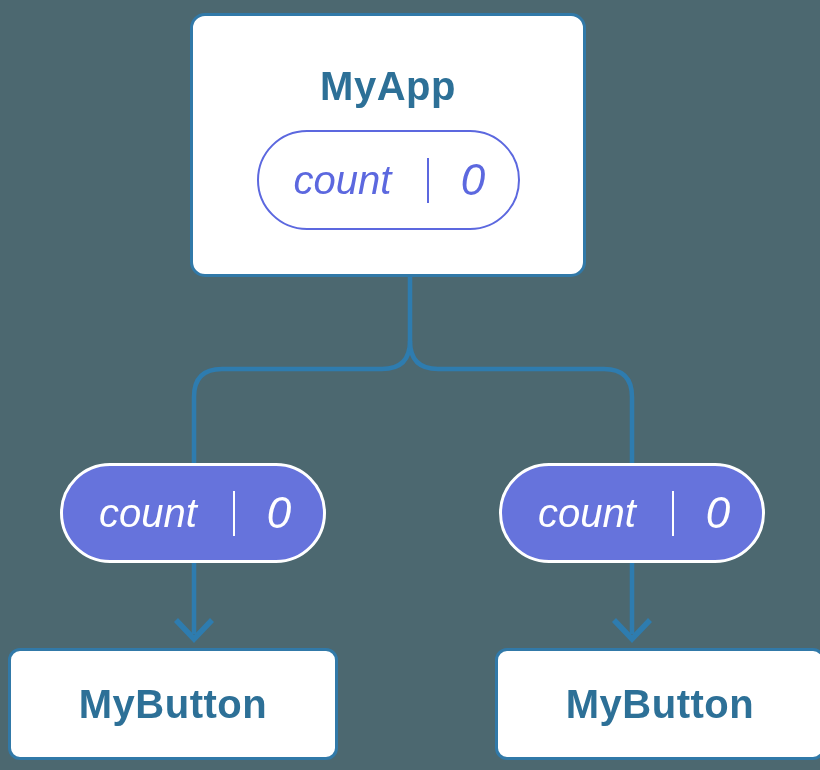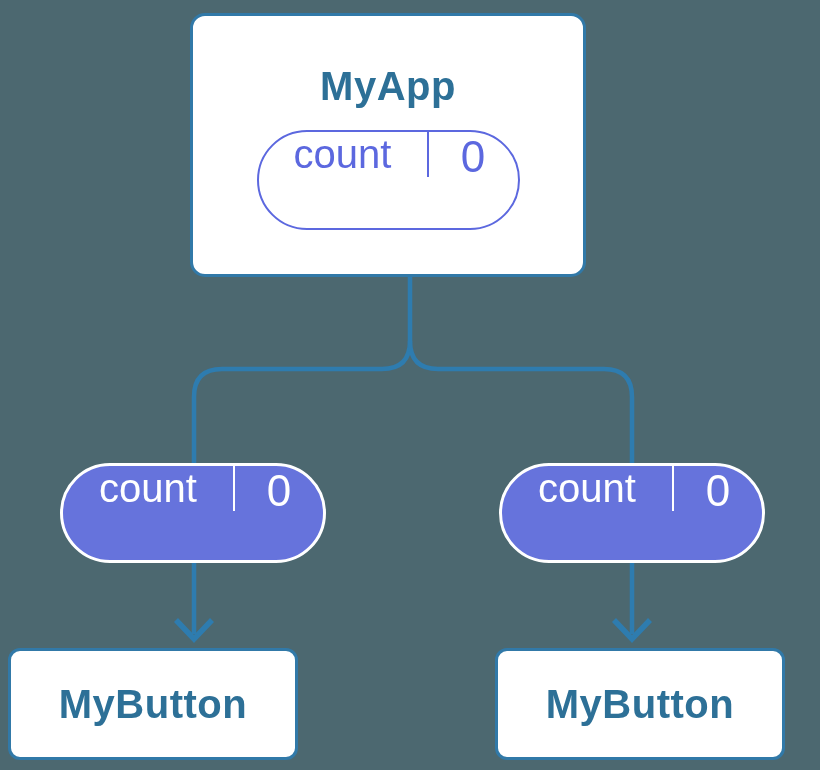--- a/index.html
+++ b/index.html
@@ -52,23 +52,24 @@
   .node-title {
     text-align: center;
     font-size: 40px;
     line-height: 44px;
     font-weight: 600;
     color: var(--title_text);
     letter-spacing: 0.5px;
   }
   .pill {
     display: flex;
-    align-items: flex-start;
+    align-items: center;
     border-radius: 60px;
     overflow: hidden;
+    font-style: italic;
   }
   .pill .seg {
     display: flex;
     align-items: center;
     justify-content: center;
   }
   .pill .seg.name-seg { font-size: 40px; }
   .pill .seg.value-seg { flex: 1; font-size: 44px; }
 
   .pill.outline {
@@ -92,21 +93,21 @@
     z-index: 2;
   }
   .pill.filled .seg.name-seg {
     width: 172px;
     border-right: 2.5px solid var(--pill_text_light);
   }
   .pill.filled.pill-left  { left: 60px;  top: 463px; }
   .pill.filled.pill-right { left: 499px; top: 463px; }
 
   .node.leaf {
-    width: 290px; height: 112px;
+    width: 330px; height: 112px;
     border-radius: 12px;
     display: flex;
     align-items: center;
     justify-content: center;
   }
   .node.leaf-left  { left: 8px;   top: 648px; }
   .node.leaf-right { left: 495px; top: 648px; }
 </style>
 </head>
 <body>

